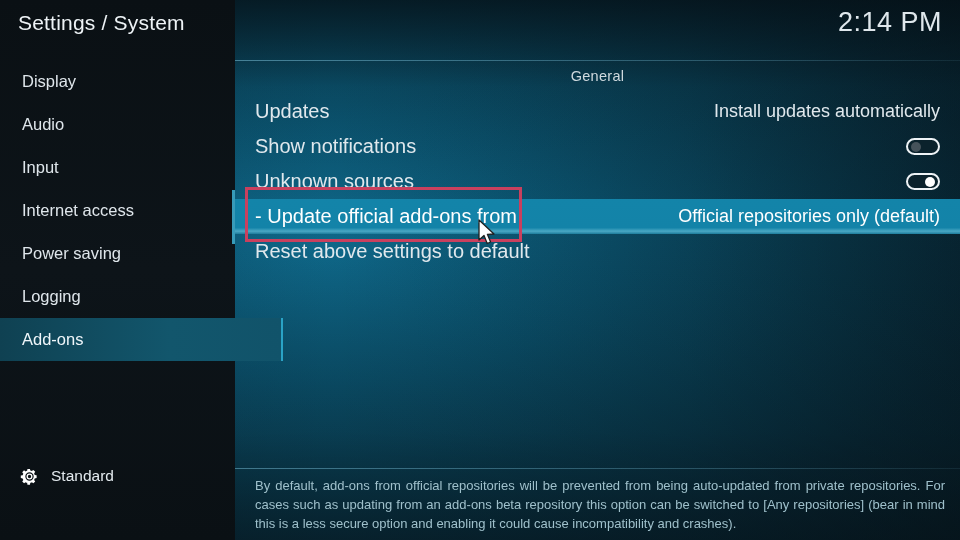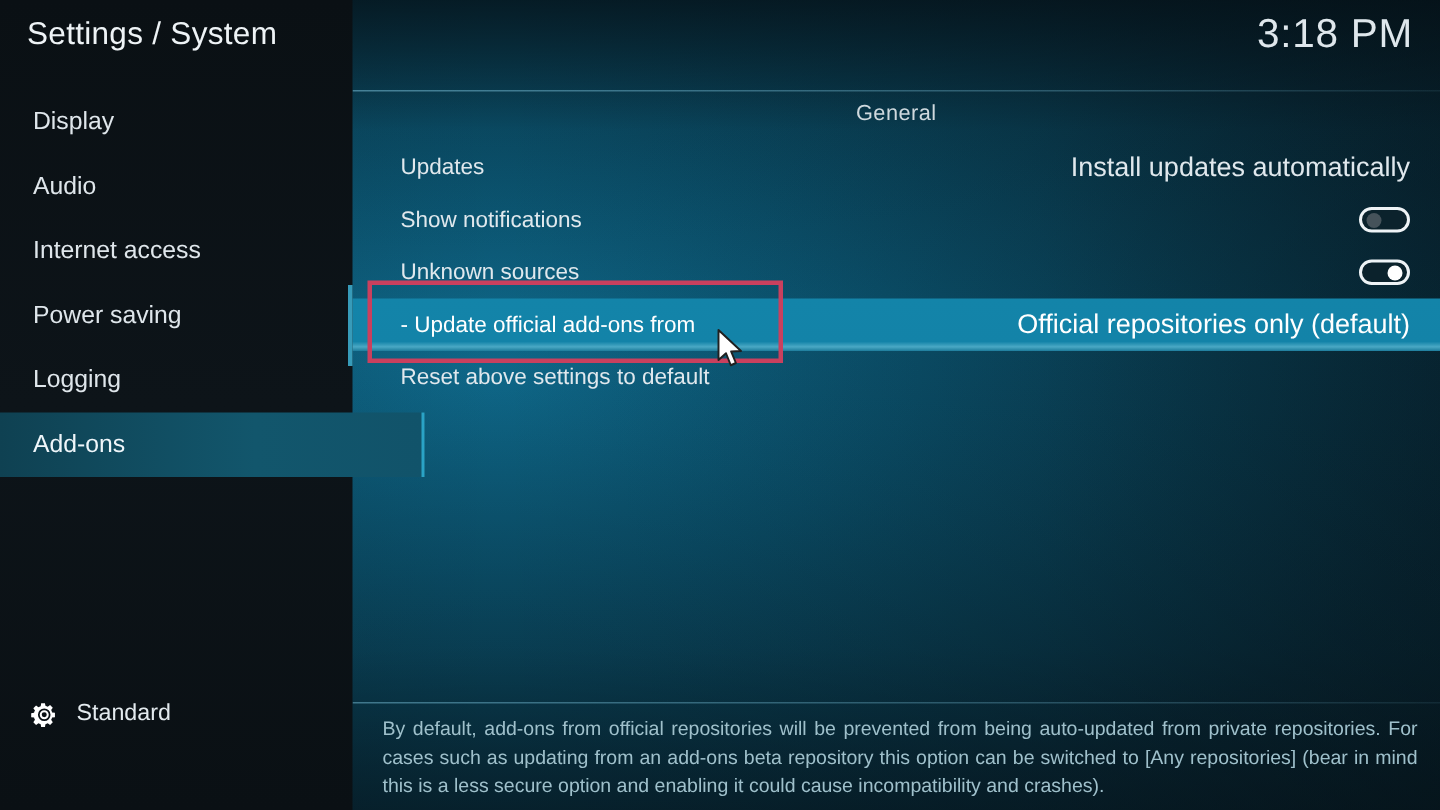--- a/index.html
+++ b/index.html
@@ -152,24 +152,23 @@
   }
   .setting-row {
     position: relative;
     height: 35px;
     display: flex;
     align-items: center;
     box-sizing: border-box;
     padding: 0 20px 0 20px;
   }
   .setting-row .label {
-    font-size: 15px;
+    font-size: 20px;
     color: #e0e8ed;
     white-space: nowrap;
-    margin-left: 12px;
   }
   .setting-row .value {
     margin-left: auto;
     font-size: 18px;
     color: #e0e8ed;
     white-space: nowrap;
   }
   .setting-row.selected {
     background: linear-gradient(to bottom, #1384a9 0%, #1383a8 82%, #4aa8c4 92%, #1d7c9c 100%);
     margin-left: -3px;
@@ -250,20 +249,23 @@
   <div class="bg-base"></div>
   <div class="bg-vignette"></div>
 
   <div class="sidebar">
     <div class="sidebar-list">
       <div class="sidebar-item">
         <span>Display</span>
       </div>
       <div class="sidebar-item">
         <span>Audio</span>
+      </div>
+      <div class="sidebar-item">
+        <span>Input</span>
       </div>
       <div class="sidebar-item">
         <span>Internet access</span>
       </div>
       <div class="sidebar-item">
         <span>Power saving</span>
       </div>
       <div class="sidebar-item">
         <span>Logging</span>
       </div>
@@ -318,21 +320,21 @@
       </div>
 
     </div>
 
     <div class="rule-bottom"></div>
     <div class="description">By default, add-ons from official repositories will be prevented from being auto-updated from private repositories. For cases such as updating from an add-ons beta repository this option can be switched to [Any repositories] (bear in mind this is a less secure option and enabling it could cause incompatibility and crashes).</div>
   </div>
 
   <div class="header">
     <div class="header-title">Settings / System</div>
-    <div class="header-clock">3:18 PM</div>
+    <div class="header-clock">2:14 PM</div>
   </div>
 
   <div class="annot-box"></div>
 
   <svg class="cursor" viewBox="0 0 20 28">
     <path d="M2 1 L2 21 L7 16.5 L10.2 24.5 L13.6 23 L10.4 15.3 L17 15 Z" fill="#ffffff" stroke="#202020" stroke-width="1.3" stroke-linejoin="round"></path>
   </svg>
 
 </div>
 

